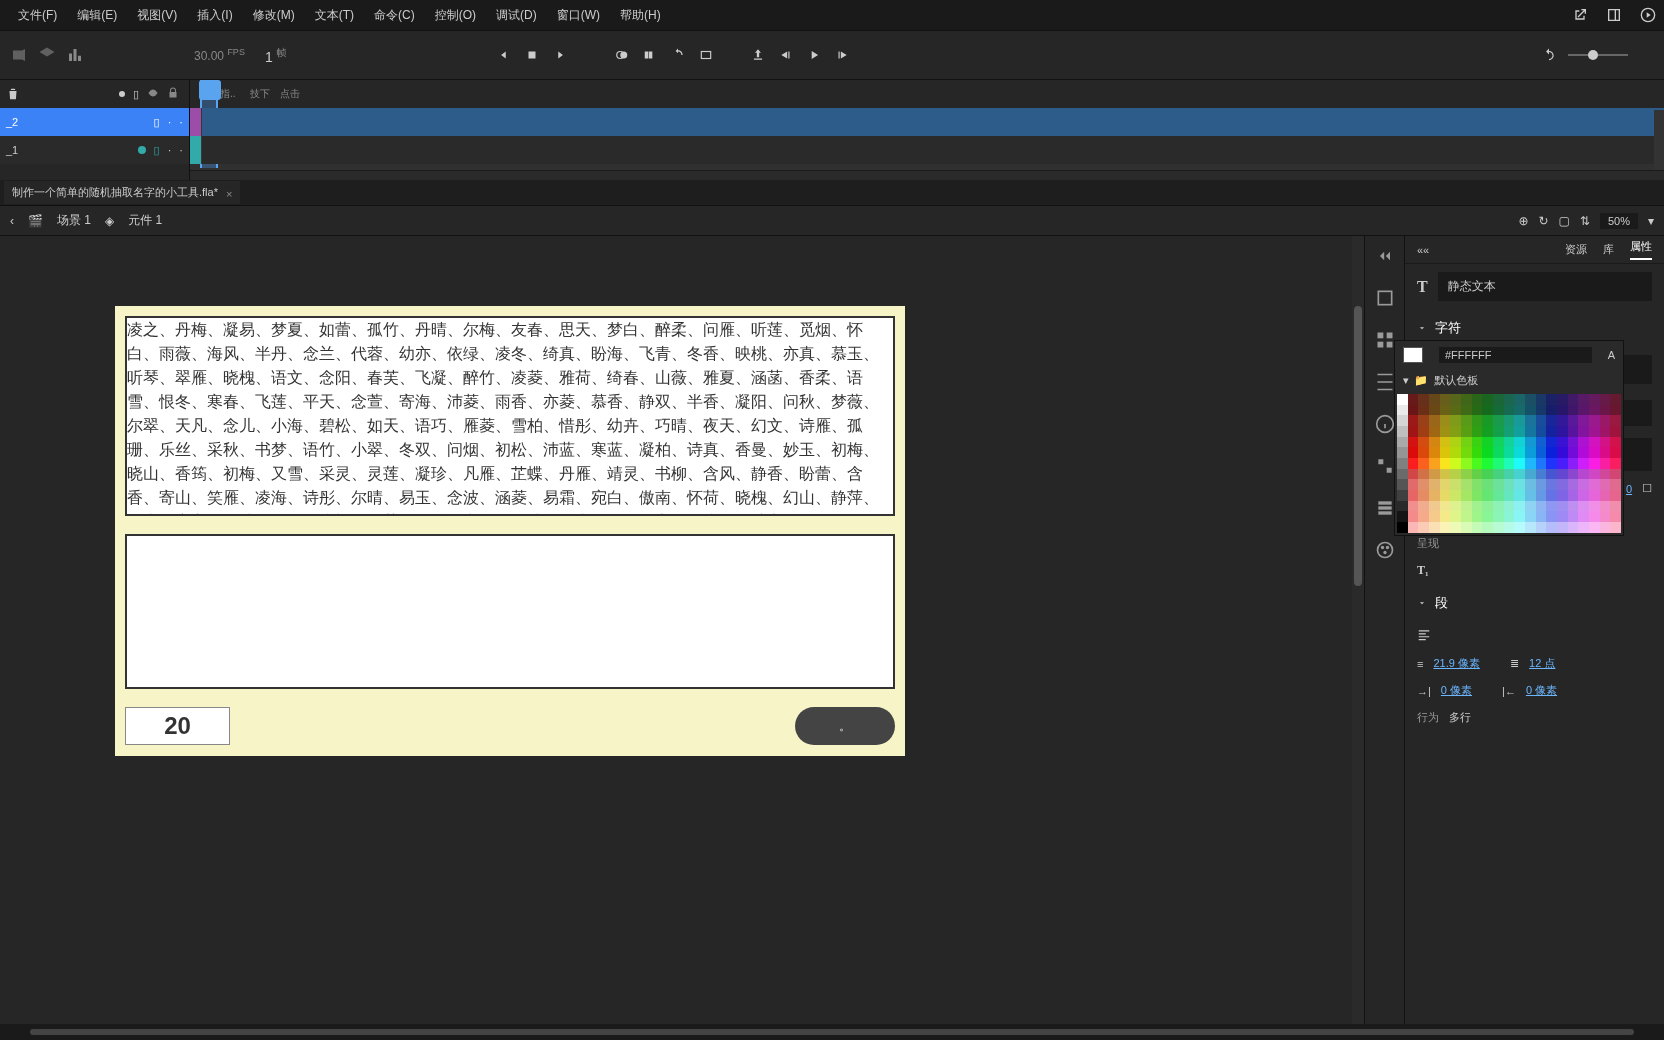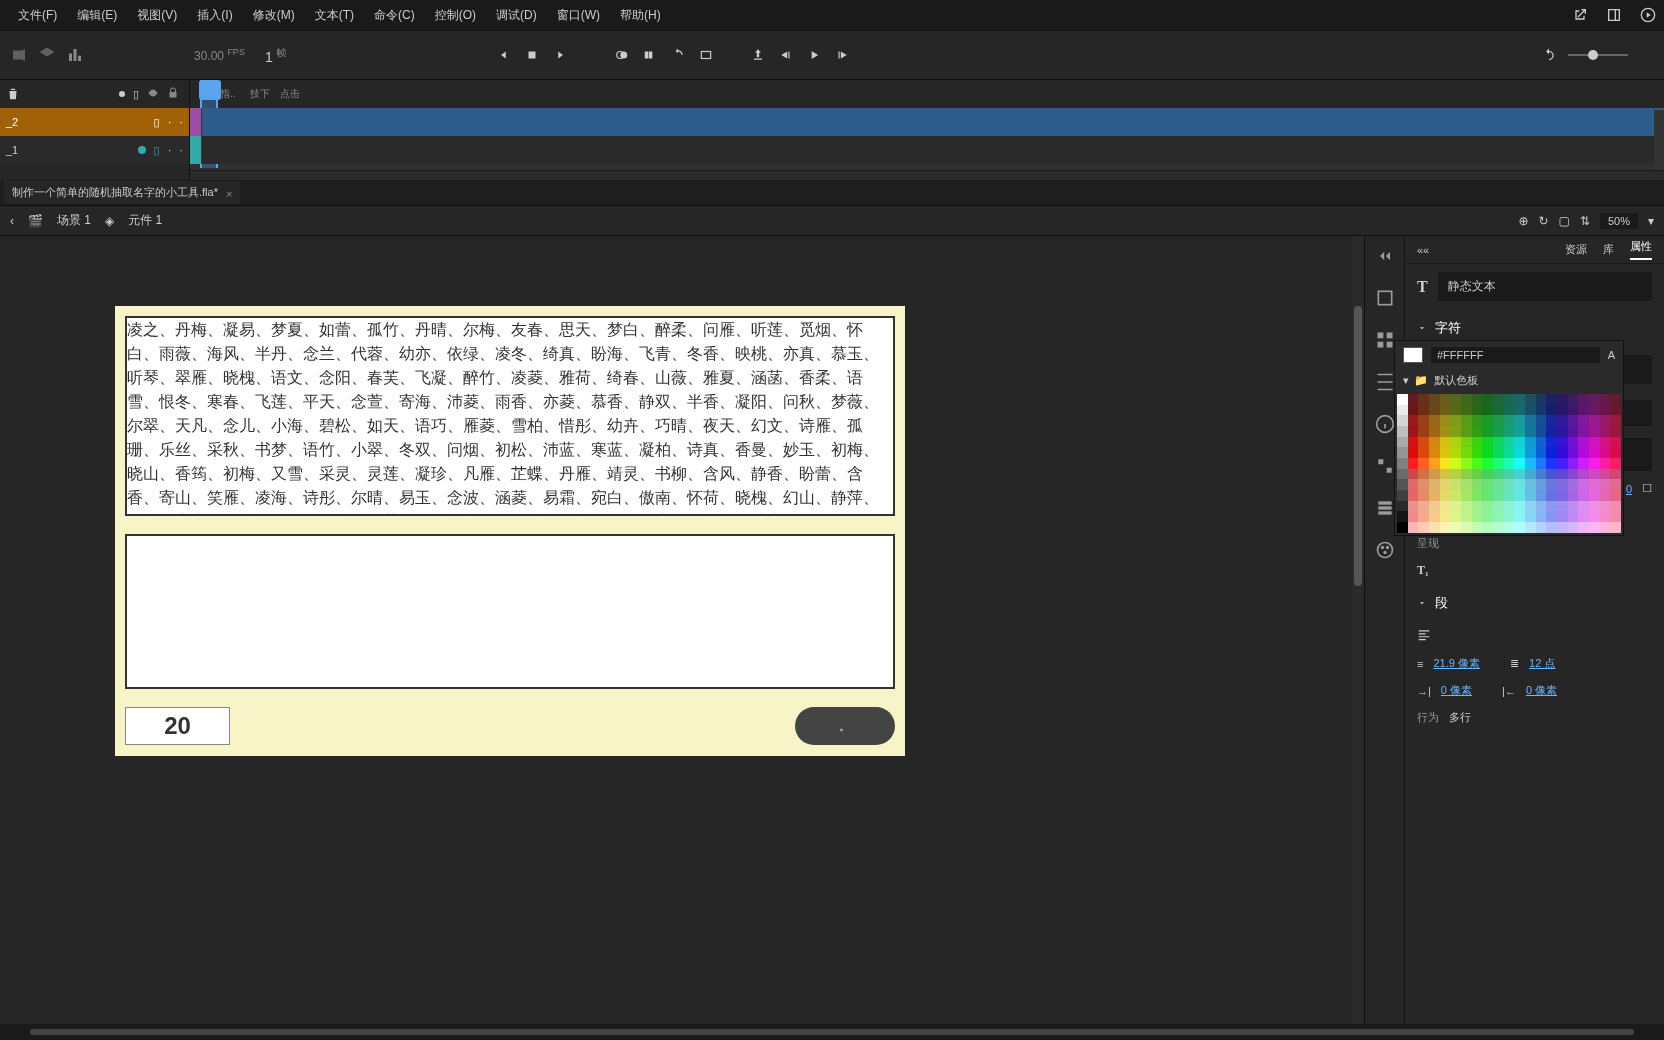--- a/index.html
+++ b/index.html
@@ -17,21 +17,21 @@
 .tl-toolbar .frame{color:#ccc;margin-left:10px;font-size:14px}
 .tl-toolbar .frame sup{font-size:10px;color:#888}
 .tl-toolbar .center-controls{margin-left:200px;display:flex;gap:14px;align-items:center}
 .tl-toolbar .right-controls{margin-left:auto;display:flex;gap:12px;align-items:center}
 .play-icon{width:14px;height:14px;fill:#ccc}
 
 .tl-area{height:100px;background:#262626;display:flex;position:relative}
 .tl-left{width:190px;border-right:1px solid #111}
 .tl-row{height:28px;display:flex;align-items:center;padding:0 6px;gap:8px;font-size:11px}
 .tl-row.header{justify-content:flex-end;padding-right:10px}
-.tl-row.layer1{background:#a16207;color:#fff}
+.tl-row.layer1{background:#3b82f6;color:#fff}
 .tl-row.layer2{background:#2a2a2a}
 .tl-dot{width:8px;height:8px;border-radius:50%;background:#666}
 .tl-dot.teal{background:#3aa}
 .tl-right{flex:1;position:relative;background:#303030}
 .tl-ruler{height:28px;background:#262626;display:flex;align-items:center;font-size:10px;color:#888;position:relative}
 .tl-ruler span{position:absolute}
 .playhead{position:absolute;left:10px;top:0;width:18px;height:88px;background:rgba(70,140,220,.4);border-left:2px solid #5aa3ef;border-right:2px solid #5aa3ef}
 .playhead::before{content:"";position:absolute;top:0;left:-3px;width:22px;height:20px;background:#5aa3ef;border-radius:3px}
 .tl-frames{height:56px;display:flex}
 .tl-frame-row{height:28px;display:flex}
@@ -72,21 +72,21 @@
 .panel-input{background:#1a1a1a;padding:6px 10px;flex:1;color:#ccc}
 .section-hdr{padding:10px 12px;display:flex;align-items:center;gap:8px;font-size:13px;color:#fff}
 .chev{width:10px;height:10px}
 .btn-embed{background:#1a1a1a;padding:8px;text-align:center;margin:4px 12px}
 .prop-line{padding:6px 12px;display:flex;align-items:center;gap:10px;font-size:11px}
 .prop-line .lbl{color:#999}
 .prop-line .val{color:#6bb6ff;text-decoration:underline}
 .swatch{width:20px;height:16px;background:#fff;border:1px solid #555}
 
 .color-popup{position:absolute;right:40px;top:340px;width:230px;background:#2a2a2a;border:1px solid #111;z-index:100}
-.cp-header{padding:6px 8px;display:flex;align-items:center;gap:8px;font-size:11px}
+.cp-header{padding:6px 8px;display:flex;align-items:center;gap:16px;font-size:11px}
 .cp-hex{background:#1a1a1a;padding:2px 6px;flex:1;color:#ccc}
 .cp-label{padding:4px 8px;font-size:11px;display:flex;align-items:center;gap:6px}
 .cp-grid{display:grid;grid-template-columns:repeat(21,1fr);gap:0;padding:2px}
 .cp-cell{width:100%;aspect-ratio:1/1}
 .T-icon{font-family:serif;font-size:16px;font-weight:bold}
 
 .bottom-status{position:absolute;bottom:0;left:0;right:0;height:16px;background:#1a1a1a}
 .bottom-status::after{content:"";position:absolute;left:30px;right:30px;top:5px;height:6px;background:#444;border-radius:3px}
 </style>
 </head>

